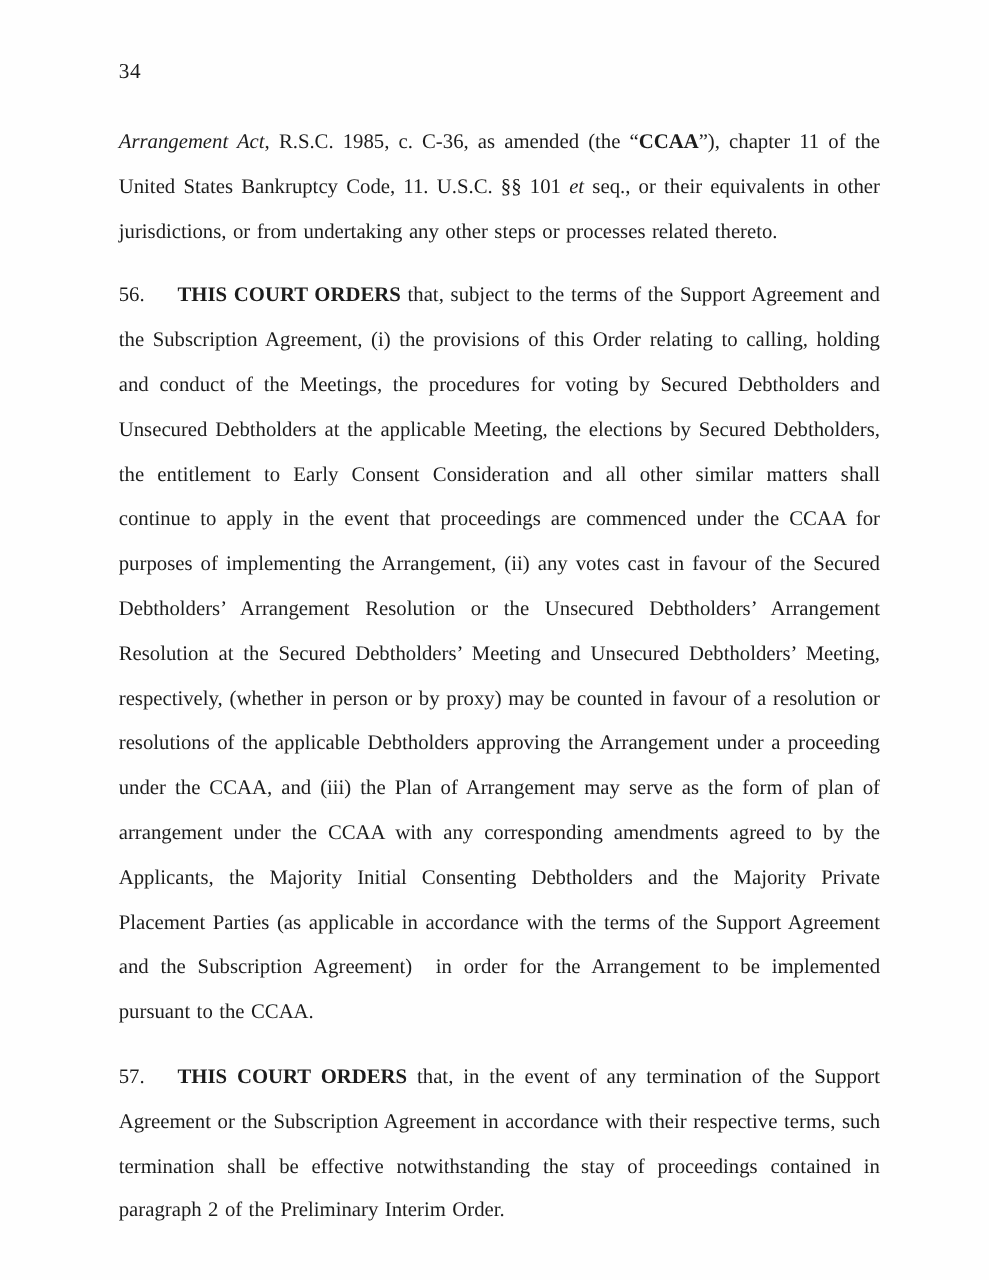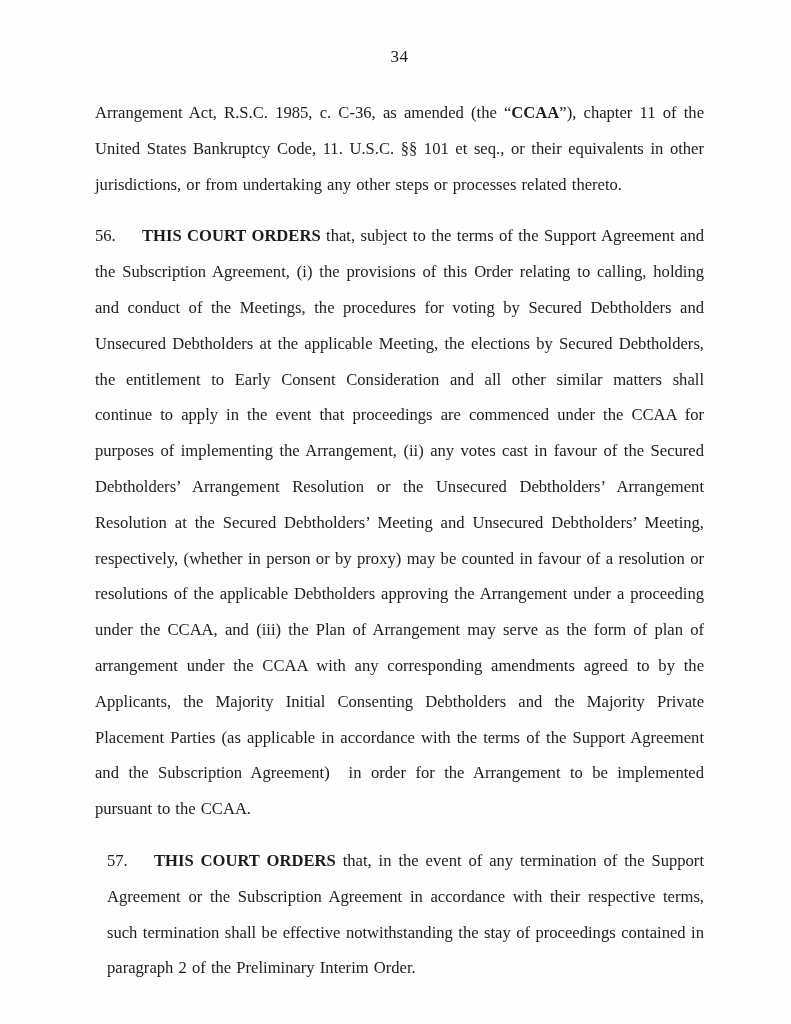--- a/index.html
+++ b/index.html
@@ -12,46 +12,45 @@
     width: 791px;
     height: 1024px;
     background: #fefefe;
     box-sizing: border-box;
     padding: 47px 87px 0 95px;
     font-family: "Liberation Serif", "DejaVu Serif", serif;
     color: #1c1c1c;
     overflow: hidden;
   }
   .page-number {
-    text-align: center;
+    text-align: left;
     font-size: 17px;
     line-height: 19px;
     margin: 0 0 29px 0;
     letter-spacing: 0.5px;
   }
   .doc-body {
     width: 609px;
   }
   .para {
     font-size: 16.6px;
     line-height: 35.8px;
     text-align: justify;
     margin: 0 0 16px 0;
     word-spacing: 1px;
   }
   .para:last-child {
     margin-bottom: 0;
-    margin-left: 12px;
   }
   .para-num {
     display: inline-block;
     width: 47px;
   }
   .b { font-weight: bold; font-family: Liberation Serif, serif; }
-  .i { }
+  .i { font-style: italic; }
 </style>
 </head>
 <body>
 
 <div class="page">
   <div class="page-number">34</div>
 
   <div class="doc-body">
 
     <p class="para"><span class="runs"><span class="i">Arrangement Act</span><span>, R.S.C. 1985, c. C-36, as amended (the “</span><span class="b">CCAA</span><span>”), chapter 11 of the United States Bankruptcy Code, 11. U.S.C. §§ 101 </span><span class="i">et</span><span> seq., or their equivalents in other jurisdictions, or from undertaking any other steps or processes related thereto.</span></span></p>

